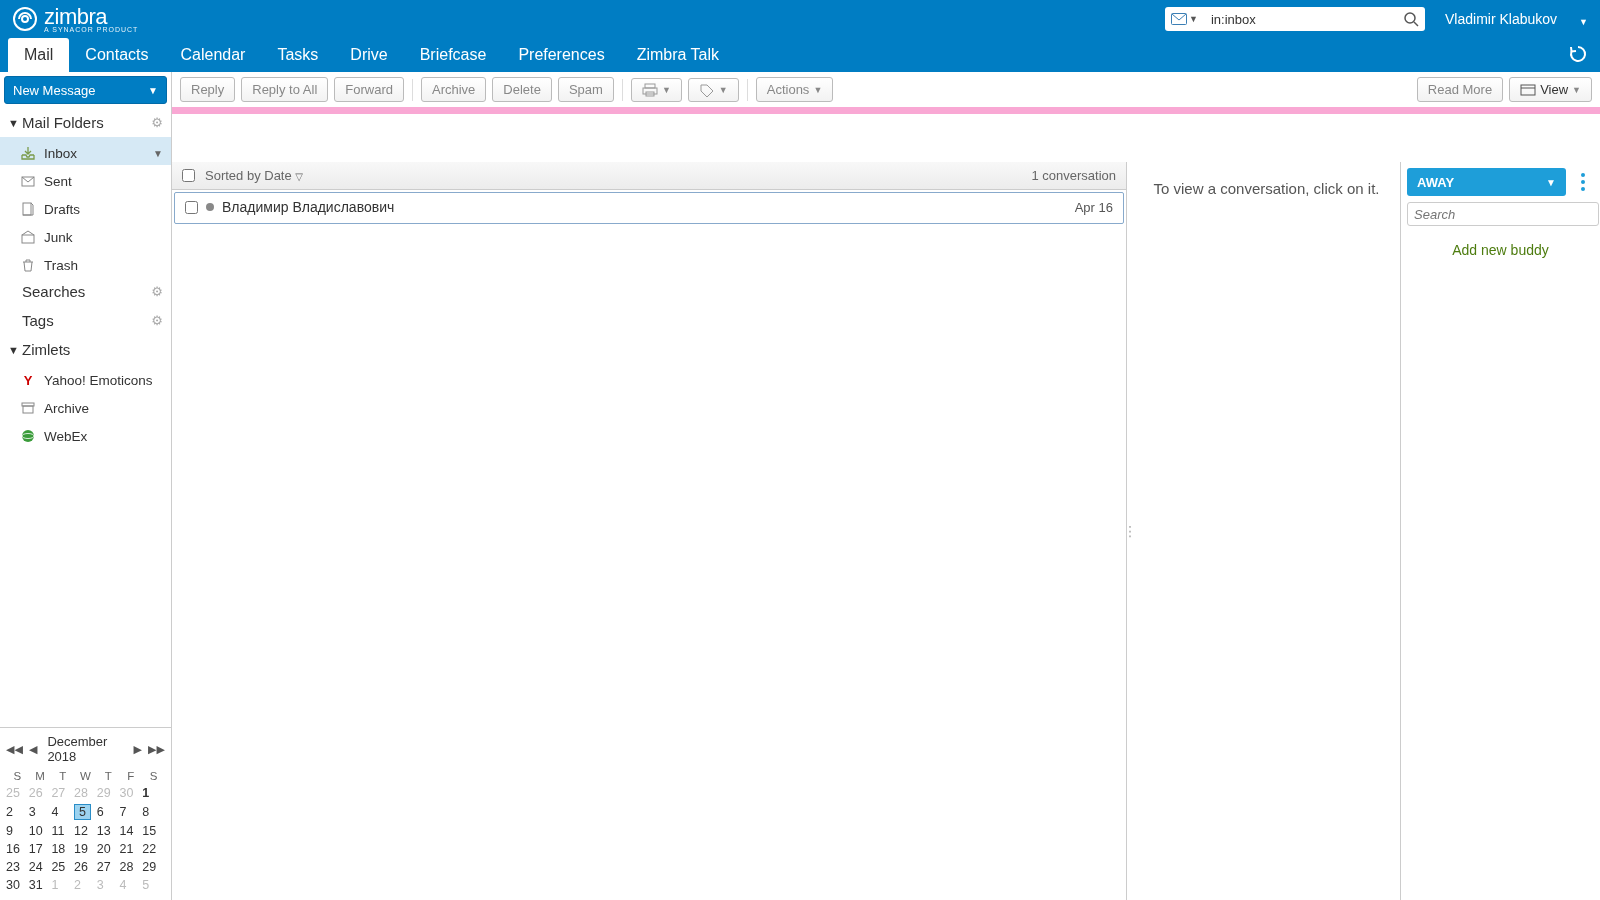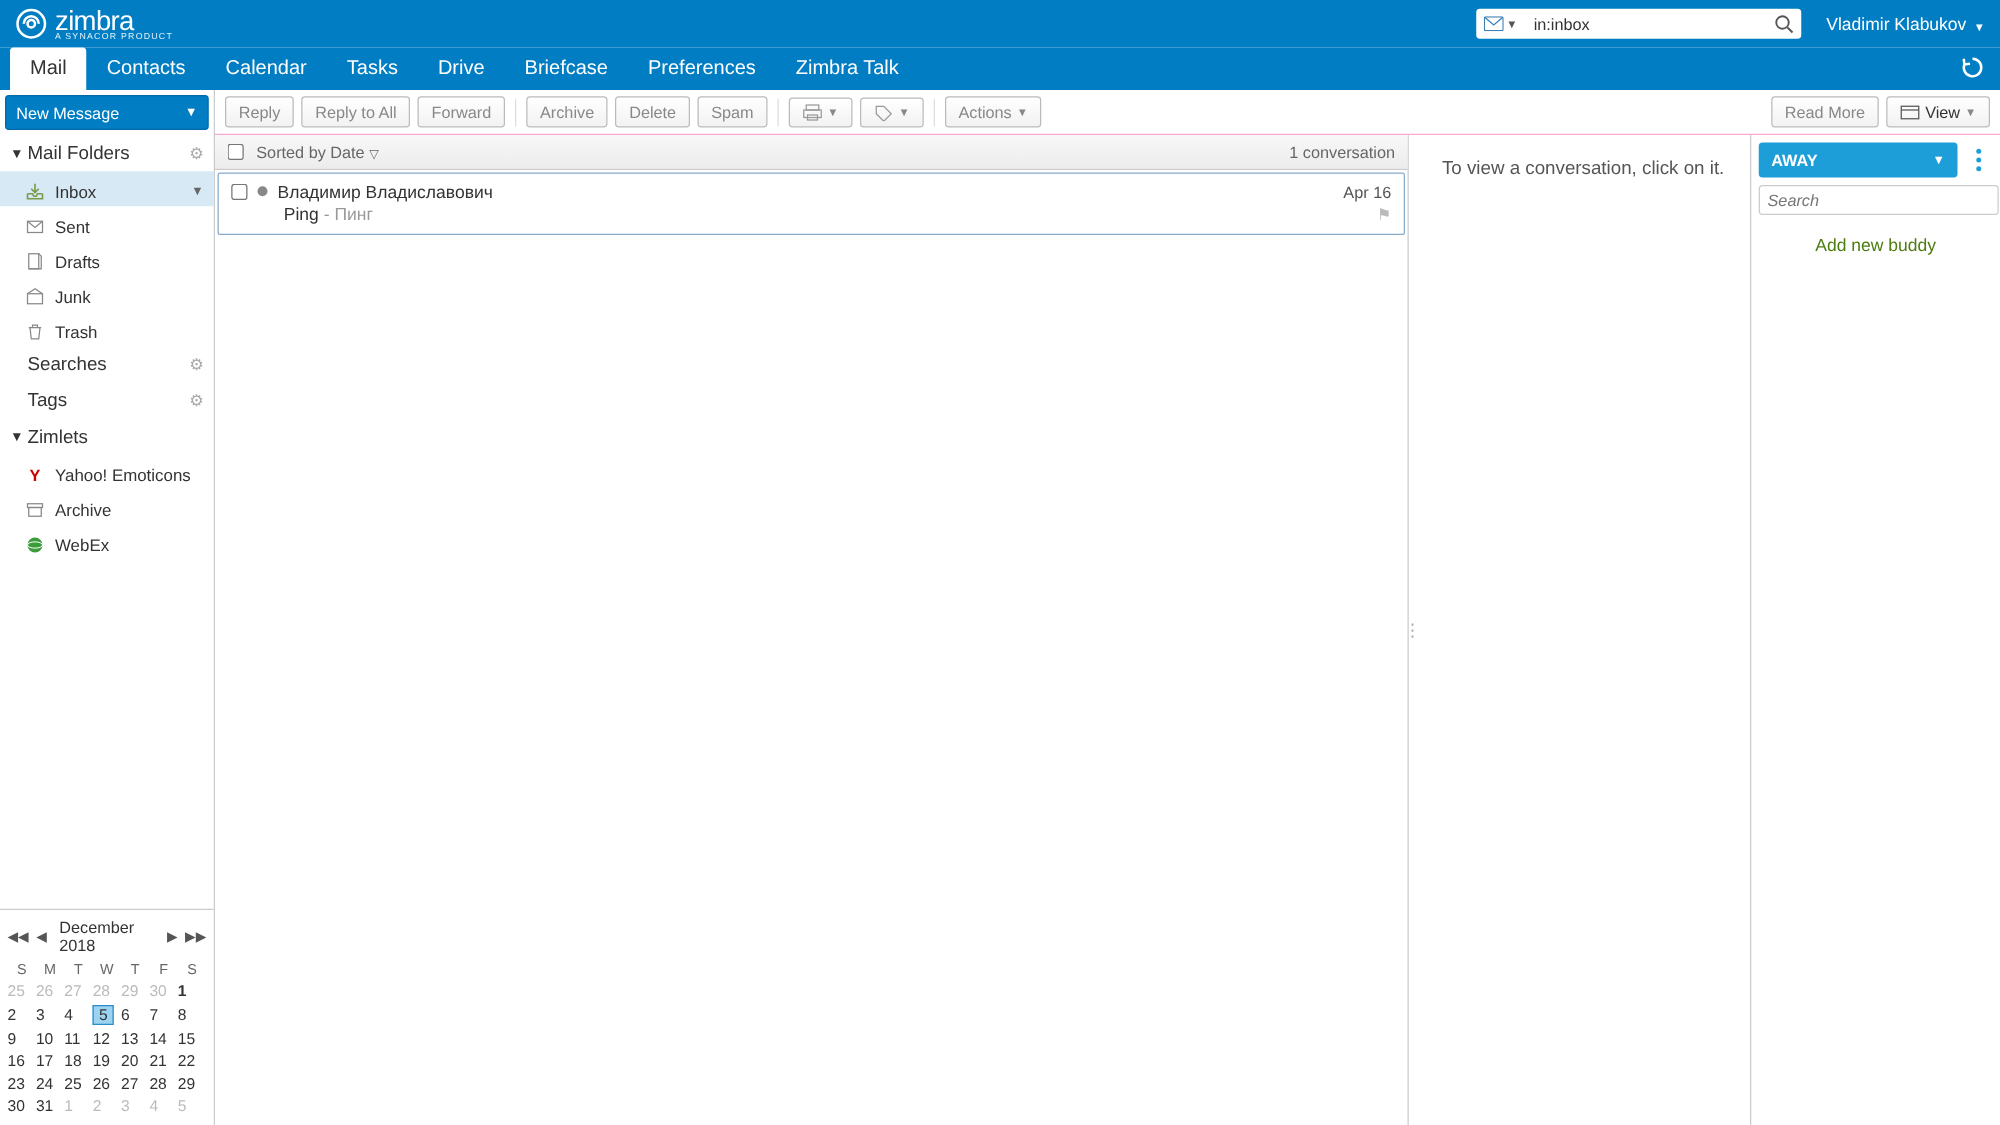--- a/index.html
+++ b/index.html
@@ -10,21 +10,21 @@
 .logo { display: flex; align-items: center; gap: 6px; }
 .logo-text { font-size: 22px; font-weight: 300; letter-spacing: -0.5px; }
 .logo-sub { font-size: 7px; letter-spacing: 1px; opacity: 0.9; display:block; margin-top:-2px;}
 .logo-wrap { display:flex; flex-direction:column; line-height:1;}
 .header-spacer { flex: 1; }
 .search-box { background: #fff; border-radius: 3px; height: 24px; width: 260px; display: flex; align-items: center; padding: 0 6px; margin-right: 20px; }
 .search-scope { display:flex; align-items:center; gap:2px; padding-right:6px; border-right:1px solid transparent;}
 .search-scope svg { width:16px; height:12px; }
 .search-input { border:none; outline:none; flex:1; font-size:13px; color:#333; padding-left:6px;}
 .search-mag { width:16px; height:16px; }
-.user-menu { display:flex; align-items:flex-end; gap:6px; font-size:14px; cursor:pointer; }
+.user-menu { display:flex; align-items:flex-end; gap:22px; font-size:14px; cursor:pointer; }
 
 
 .nav { background:#007dc3; height:34px; display:flex; align-items:flex-end; padding-left:8px; position:relative;}
 .nav-tab { color:#fff; padding:8px 16px 8px; font-size:16px; cursor:pointer; }
 .nav-tab.active { background:#fff; color:#333; border-radius:3px 3px 0 0;}
 .refresh-btn { position:absolute; right:12px; top:6px; color:#fff; cursor:pointer;}
 
 
 .main-row { display:flex; height: calc(100% - 72px); }
 .sidebar { width: 172px; border-right:1px solid #ccc; display:flex; flex-direction:column; background:#fff;}
@@ -46,21 +46,21 @@
 .mini-cal-hdr { display:flex; align-items:center; justify-content:center; gap:6px; padding:2px 0 4px; font-size:13px;}
 .mini-cal-hdr .navb { cursor:pointer; font-size:11px; color:#555;}
 .mini-cal table { width:100%; border-collapse:collapse; table-layout:fixed;}
 .mini-cal th { font-weight:normal; color:#666; font-size:11.5px; padding:2px 0;}
 .mini-cal td { padding:2px 0; font-size:12.5px; color:#333;}
 .mini-cal td.other { color:#bbb; }
 .mini-cal td.today span { background:#9cd3f0; border:1px solid #2a8dc7; padding:0 4px; display:inline-block;}
 .mini-cal td.bold { font-weight:bold;}
 
 
-.toolbar { display:flex; align-items:center; gap:6px; padding:5px 8px; border-bottom:1px solid #f9a8d4; background:#fff;}
+.toolbar { display:flex; align-items:center; gap:6px; padding:5px 8px; border-bottom:7px solid #f9a8d4; background:#fff;}
 .tbtn { border:1px solid #bbb; border-radius:3px; background:linear-gradient(#fff,#f2f2f2); padding:4px 10px; font-size:13px; color:#888; cursor:pointer; display:inline-flex; align-items:center; gap:4px;}
 .tbtn.enabled { color:#333;}
 .tbtn .caret { font-size:9px; color:#888;}
 .tb-spacer { flex:1;}
 .tb-sep { width:1px; height:22px; background:#ddd; margin:0 2px;}
 
 
 .list-col { width: 955px; border-right:1px solid #ccc; display:flex; flex-direction:column; background:#fff; position:relative;}
 .list-hdr { background:linear-gradient(#f8f8f8,#ececec); border-bottom:1px solid #ccc; height:28px; display:flex; align-items:center; padding:0 10px; font-size:13px; color:#666;}
 .list-hdr .cb { margin-right:10px;}
@@ -363,40 +363,35 @@
         <span class="tbtn">Read More</span>
         <span class="tbtn enabled">
             <svg width="16" height="12" viewBox="0 0 16 12">
               <rect x="1" y="1" width="14" height="10" fill="none" stroke="#555"></rect>
               <line x1="1" y1="4" x2="15" y2="4" stroke="#555"></line>
             </svg>
             <span>View</span>
             <span class="caret">▼</span>
           </span>
       </div>
-      <div style="flex:1; display:flex;">
+      <div style="flex:1; display:flex;margin-top:48px;">
         <div class="list-col">
           <div class="list-hdr">
             <input type="checkbox" class="cb" style="">
             <span><span>Sorted by Date</span> <span style="font-size:10px;">▽</span></span>
             <span class="count">1 conversation</span>
           </div>
           <div id="messages">
               <div class="msg-item">
                 <div class="msg-row1">
                   <input type="checkbox" style="">
                   <span class="dot"></span>
                   <span class="from">Владимир Владиславович</span>
                   <span class="date">Apr 16</span>
                 </div>
-                <div class="msg-row2">
-                  <span class="subj">Ping</span>
-                  <span class="prev"> - Пинг</span>
-                  <span class="flag">⚑</span>
-                </div>
               </div>
             </div>
         </div>
         <div class="splitter-h"></div>
         <div class="reading-pane">
           <span>To view a conversation, click on it.</span>
         </div>
         <div class="chat-panel">
           <div class="chat-top">
             <div class="chat-status" style="flex:1;">

